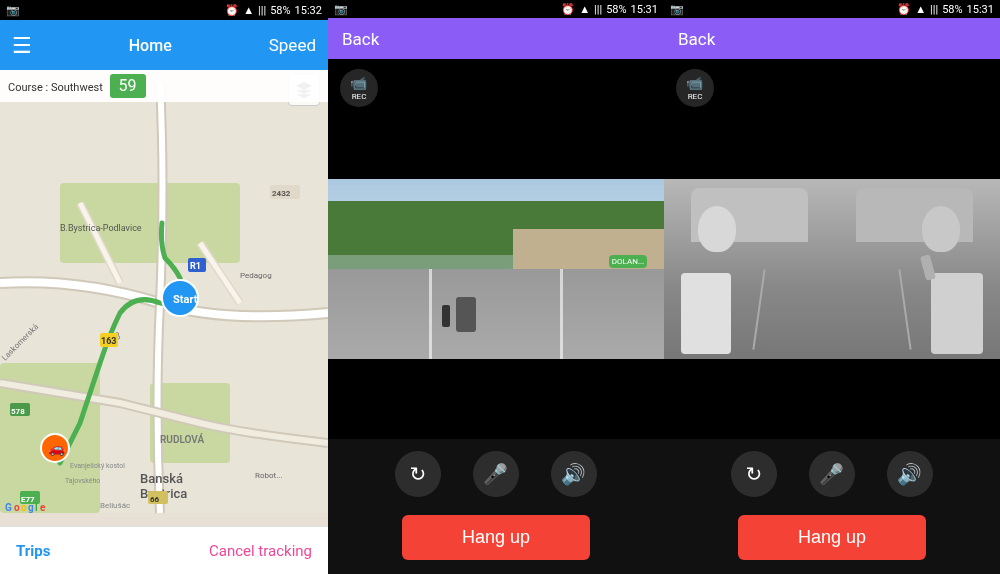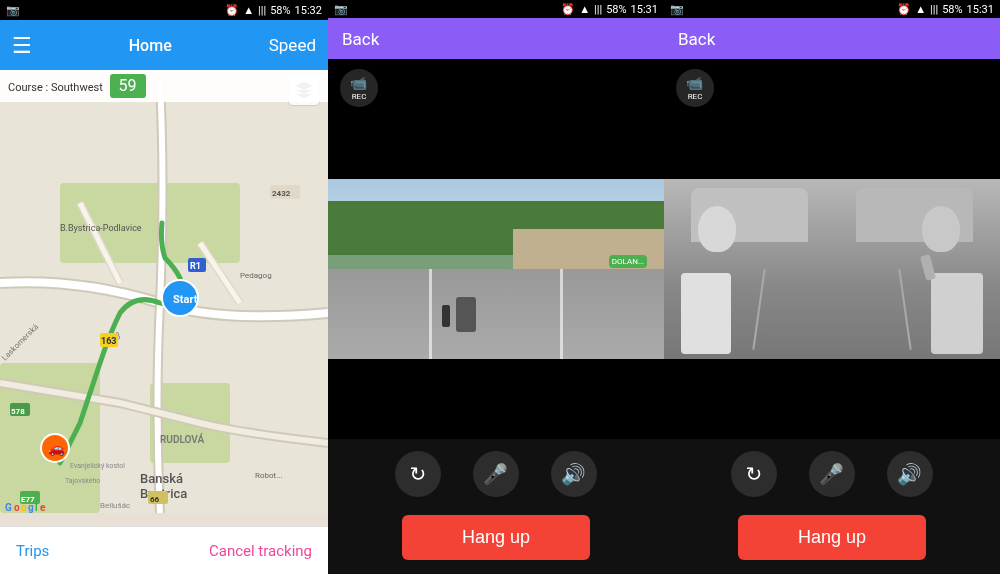--- a/index.html
+++ b/index.html
@@ -102,21 +102,21 @@
 
     .bottom-bar {
       background: #fff;
       display: flex;
       justify-content: space-between;
       align-items: center;
       padding: 10px 16px;
       height: 48px;
       border-top: 1px solid #e0e0e0;
     }
-    .bottom-bar-trips { color: #2196F3; font-size: 15px; }
+    .bottom-bar-trips { color: #2196F3; font-size: 15px; font-weight: bold; }
     .bottom-bar-cancel { color: #ec4899; font-size: 15px; }
 
     
     .panel-video {
       width: 336px;
       height: 574px;
       display: flex;
       flex-direction: column;
       background: #111;
       position: relative;

